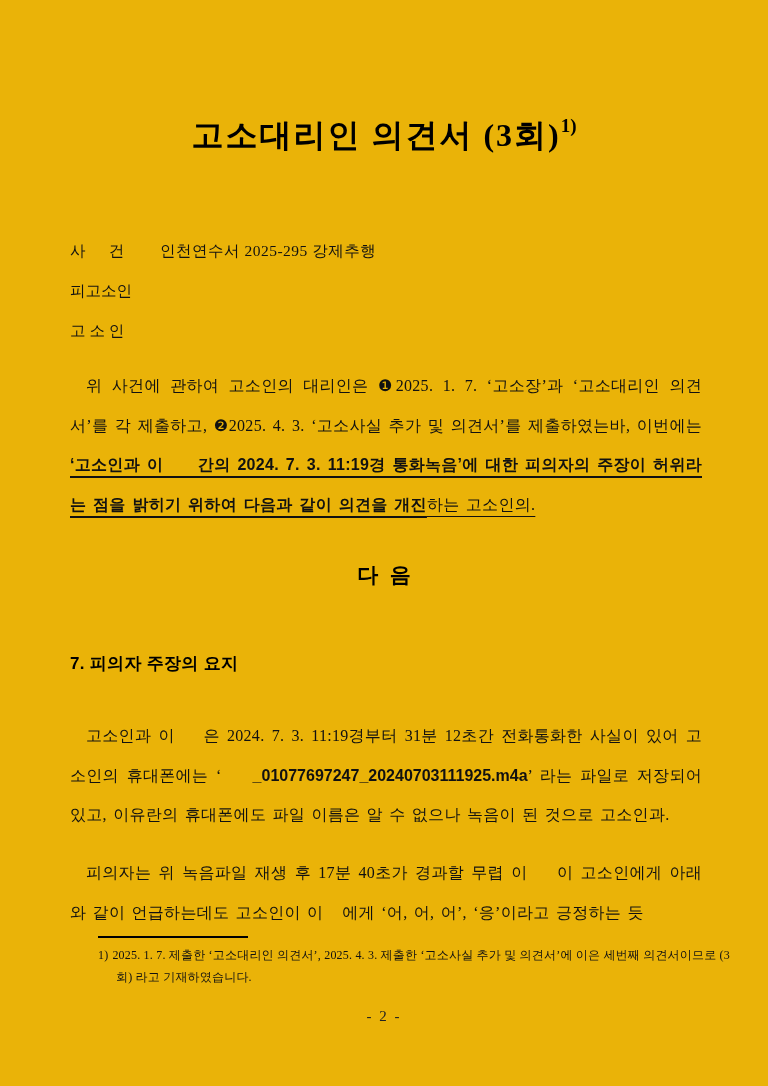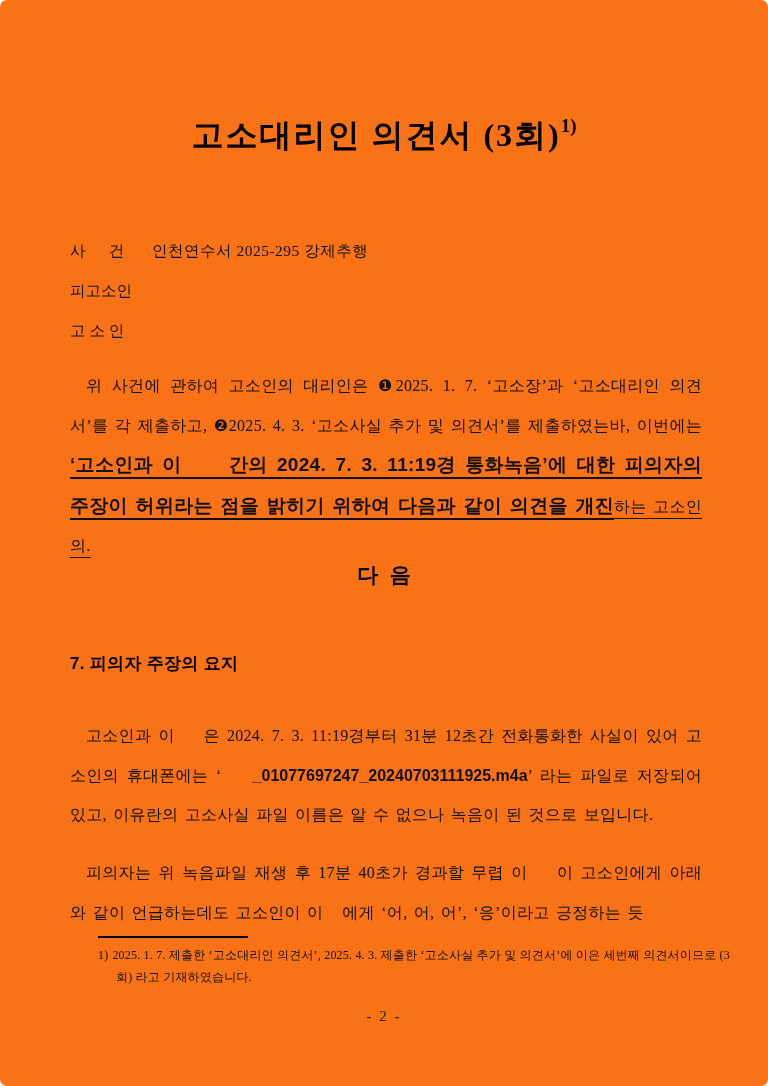--- a/index.html
+++ b/index.html
@@ -4,25 +4,24 @@
 <style>
   html, body {
     margin: 0;
     padding: 0;
     background: #ffffff;
   }
   .page {
     position: relative;
     width: 768px;
     height: 1086px;
-    background: #f97316;
+    background: #eab308;
     color: #111111;
     font-family: "Liberation Serif", "DejaVu Serif", serif;
     overflow: hidden;
-    border-radius: 7px;
   }
   .doc-title {
     position: absolute;
     top: 114px;
     left: 0;
     width: 768px;
     margin: 0;
     text-align: center;
     font-size: 32px;
     font-weight: 700;
@@ -46,39 +45,39 @@
     line-height: 40px;
     font-size: 15.5px;
     white-space: pre-wrap;
   }
   .case-label {
     display: inline-block;
     min-width: 64px;
     white-space: pre-wrap;
   }
   .case-value {
-    margin-left: 18px;
+    margin-left: 26px;
     letter-spacing: 0.5px;
   }
   .body-par {
     position: absolute;
     left: 70px;
     width: 632px;
     margin: 0;
     font-size: 16px;
     line-height: 39.5px;
     text-align: justify;
     text-indent: 16px;
     letter-spacing: 0.3px;
     word-spacing: 2px;
   }
   .run-bold-underline {
     font-family: "Liberation Sans", "DejaVu Sans", sans-serif;
     font-weight: 700;
-    font-size: 19px;
+    font-size: 16px;
     text-decoration: underline;
     text-decoration-thickness: 1.5px;
     text-underline-offset: 6px;
   }
   .run-underline {
     text-decoration: underline;
     text-decoration-thickness: 1.2px;
     text-underline-offset: 6px;
   }
   .run-bold-file {
@@ -160,21 +159,21 @@
     <div class="case-row"><span class="case-label">피고소인</span><span class="case-value"></span></div>
     <div class="case-row"><span class="case-label">고&nbsp;소&nbsp;인</span><span class="case-value"></span></div>
   </div>
 
   <p class="body-par par-intro"><span>위 사건에 관하여 고소인의 대리인은 ❶2025. 1. 7. ‘고소장’과 ‘고소대리인 의견서’를 각 제출하고, ❷2025. 4. 3. ‘고소사실 추가 및 의견서’를 제출하였는바, 이번에는 </span><span class="run-bold-underline">‘고소인과 이&nbsp;&nbsp;&nbsp;&nbsp;&nbsp;간의 2024. 7. 3. 11:19경 통화녹음’에 대한 피의자의 주장이 허위라는 점을 밝히기 위하여 다음과 같이 의견을 개진</span><span class="run-underline">하는 고소인의.</span></p>
 
   <h2 class="daum-heading">다&nbsp;&nbsp;음</h2>
 
   <h3 class="section-heading">7. 피의자 주장의 요지</h3>
 
-  <p class="body-par par-sec1-a"><span>고소인과 이&nbsp;&nbsp;&nbsp;&nbsp;은 2024. 7. 3. 11:19경부터 31분 12초간 전화통화한 사실이 있어 고소인의 휴대폰에는 ‘&nbsp;&nbsp;&nbsp;&nbsp;</span><span class="run-bold-file">_01077697247_20240703111925.m4a</span><span>’ 라는 파일로 저장되어 있고, 이유란의 고소사실 파일 이름은 알 수 없으나 녹음이 된 것으로 보입니다.</span></p>
+  <p class="body-par par-sec1-a"><span>고소인과 이&nbsp;&nbsp;&nbsp;&nbsp;은 2024. 7. 3. 11:19경부터 31분 12초간 전화통화한 사실이 있어 고소인의 휴대폰에는 ‘&nbsp;&nbsp;&nbsp;&nbsp;</span><span class="run-bold-file">_01077697247_20240703111925.m4a</span><span>’ 라는 파일로 저장되어 있고, 이유란의 휴대폰에도 파일 이름은 알 수 없으나 녹음이 된 것으로 고소인과.</span></p>
 
   <p class="body-par par-sec1-b"><span>피의자는 위 녹음파일 재생 후 17분 40초가 경과할 무렵 이&nbsp;&nbsp;&nbsp;&nbsp;이 고소인에게 아래와 같이 언급하는데도 고소인이 이&nbsp;&nbsp;&nbsp;에게 ‘어, 어, 어’, ‘응’이라고 긍정하는 듯</span></p>
 
   <div class="footnote-area">
     <div class="footnote-rule"></div>
     <p class="footnote-text"><span class="footnote-marker">1)</span><span>2025. 1. 7. 제출한 ‘고소대리인 의견서’, 2025. 4. 3. 제출한 ‘고소사실 추가 및 의견서’에 이은 세번째 의견서이므로 (3회) 라고 기재하였습니다.</span></p>
   </div>
 
   <div class="page-number">- 2 -</div>
 

